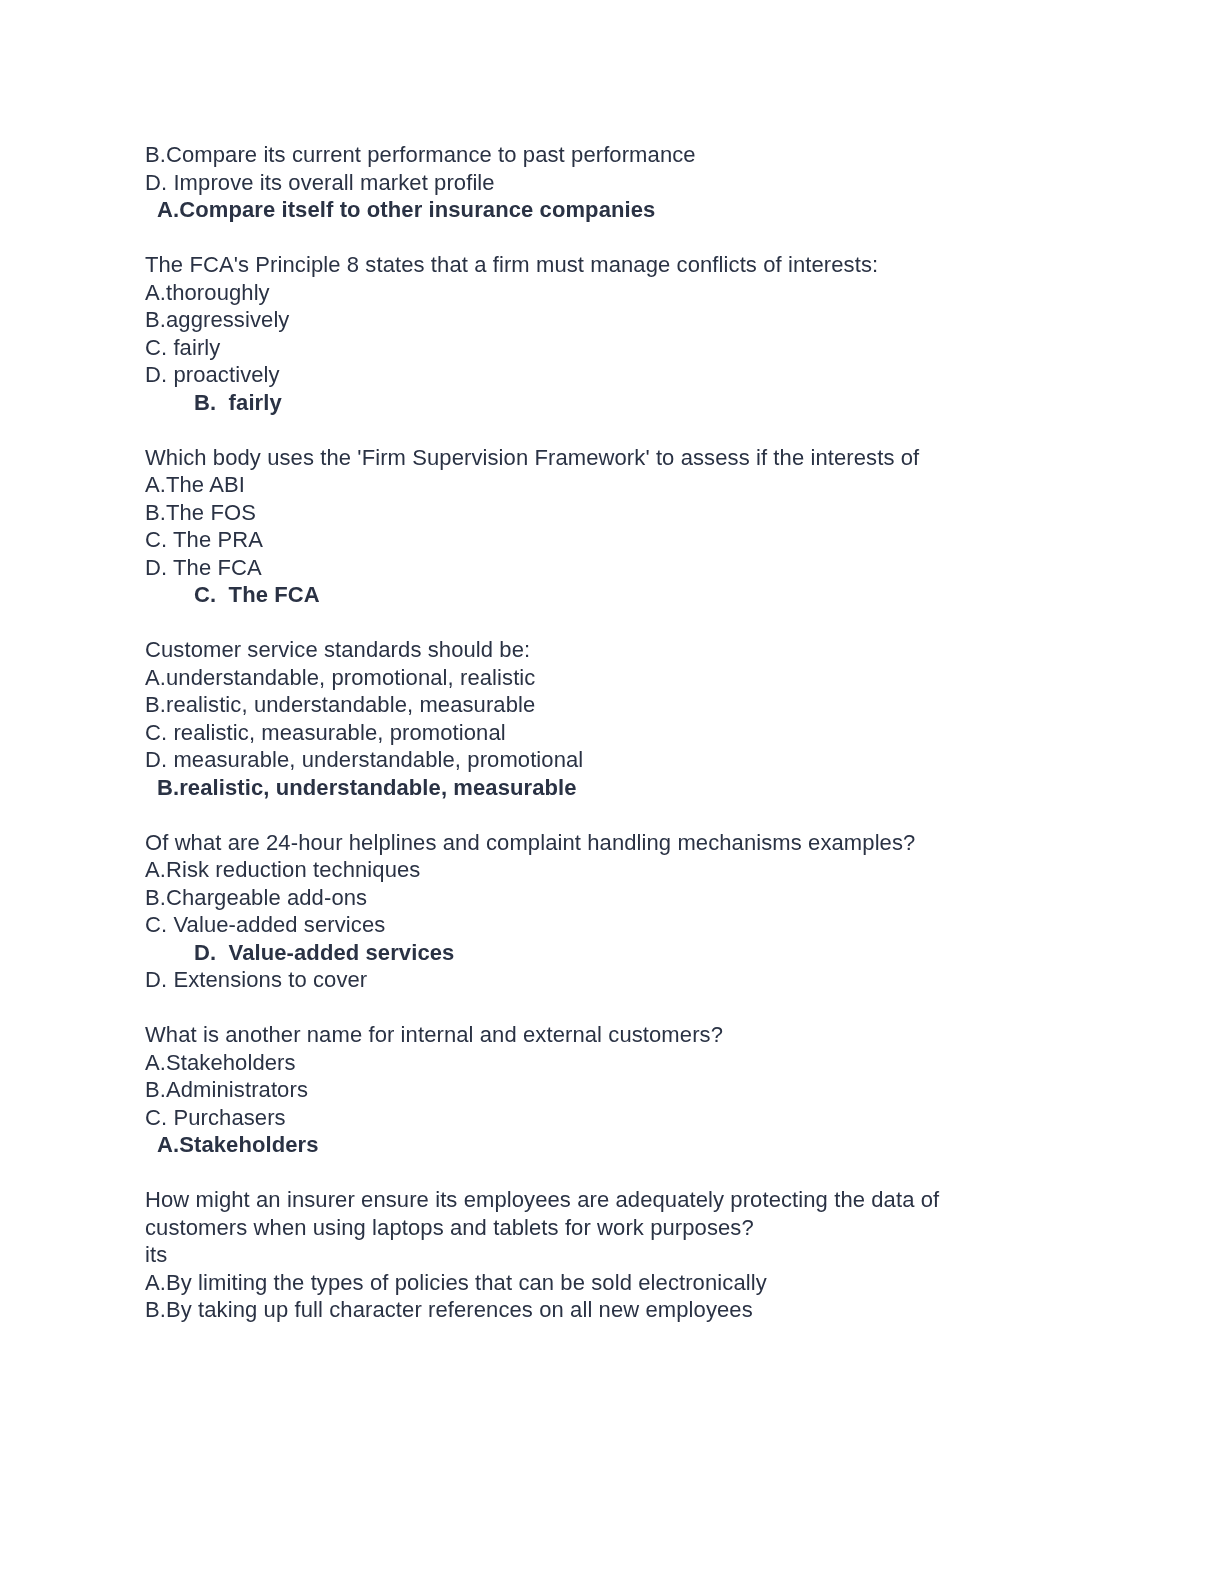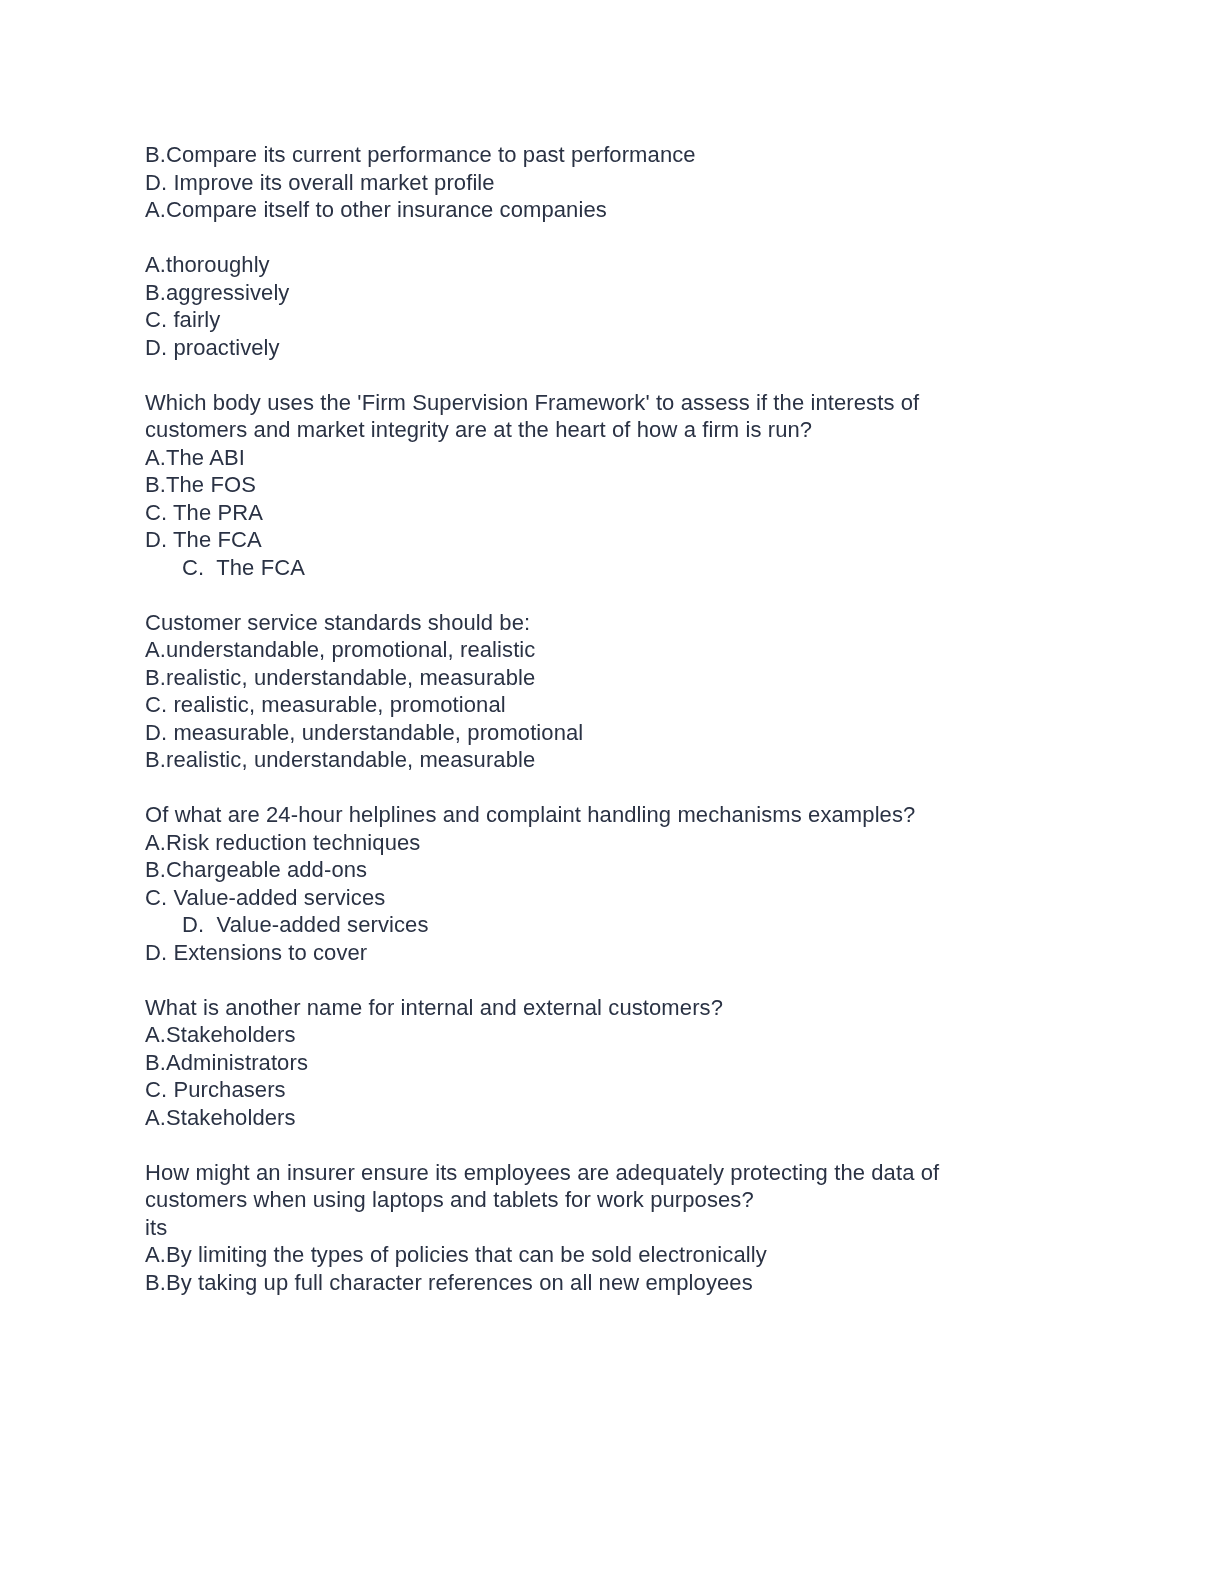--- a/index.html
+++ b/index.html
@@ -33,45 +33,47 @@
   .line {
     font-size: 22px;
     line-height: 27.5px;
     white-space: pre-wrap;
     letter-spacing: 0.1px;
   }
   .bold {
     font-weight: 400;
   }
   .regular {
-    font-weight: 400;
+    font-weight: 700;
+    margin-left: 12px;
   }
   .indent {
     padding-left: 37px;
   }
 </style>
 </head>
 <body>
 
 <div class="page">
   <div class="content" id="content" style="color: rgb(42, 50, 68);">
       <div class="block">
         <div class="line bold">B.Compare its current performance to past performance</div>
         <div class="line bold">D. Improve its overall market profile</div>
         <div class="line regular">A.Compare itself to other insurance companies</div>
       </div>
       <div class="block">
+        <div class="line bold">The FCA's Principle 8 states that a firm must manage conflicts of interests:</div>
         <div class="line bold">A.thoroughly</div>
         <div class="line bold">B.aggressively</div>
         <div class="line bold">C. fairly</div>
         <div class="line bold">D. proactively</div>
+        <div class="line regular indent">B.  fairly</div>
       </div>
       <div class="block">
         <div class="line bold">Which body uses the 'Firm Supervision Framework' to assess if the interests of</div>
-        <div class="line bold">customers and market integrity are at the heart of how a firm is run?</div>
         <div class="line bold">A.The ABI</div>
         <div class="line bold">B.The FOS</div>
         <div class="line bold">C. The PRA</div>
         <div class="line bold">D. The FCA</div>
         <div class="line regular indent">C.  The FCA</div>
       </div>
       <div class="block">
         <div class="line bold">Customer service standards should be:</div>
         <div class="line bold">A.understandable, promotional, realistic</div>
         <div class="line bold">B.realistic, understandable, measurable</div>

